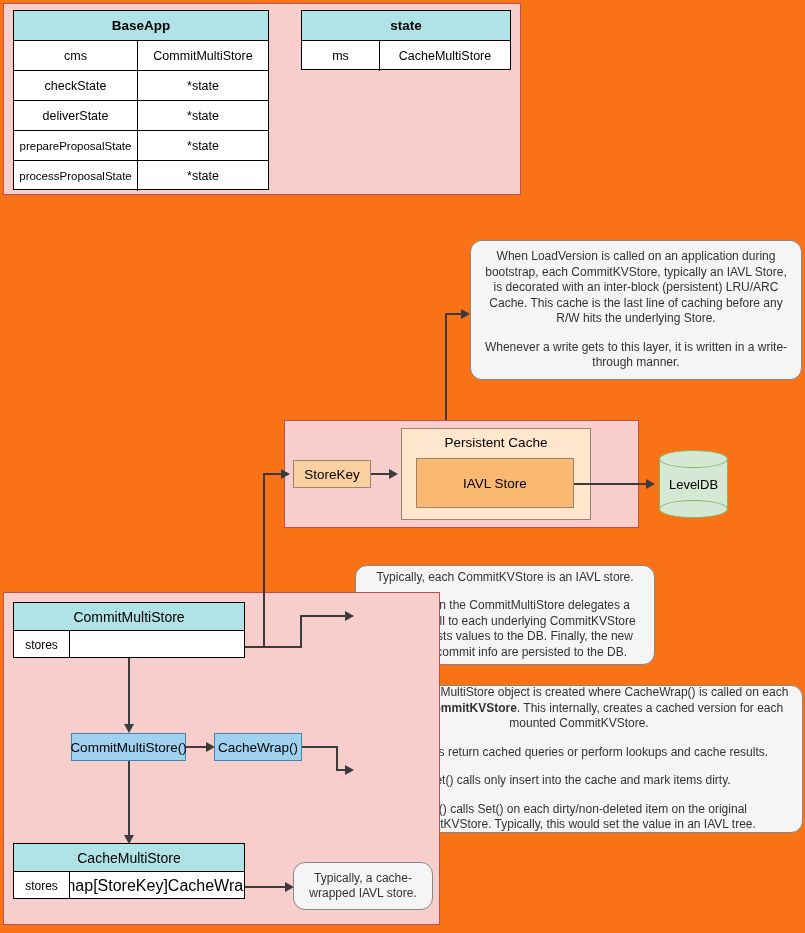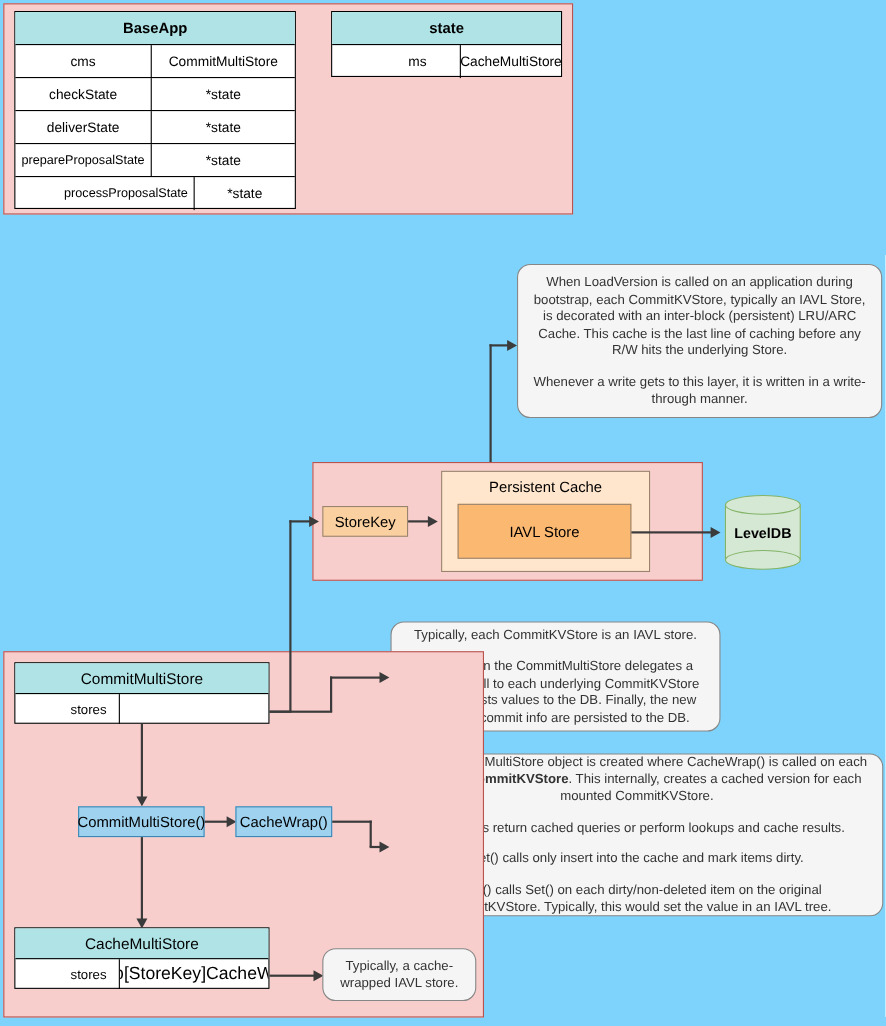--- a/index.html
+++ b/index.html
@@ -8,21 +8,21 @@
     background: #ffffff;
   }
   body {
     font-family: "Liberation Sans", sans-serif;
     -webkit-font-smoothing: antialiased;
   }
   #canvas {
     position: relative;
     width: 805px;
     height: 933px;
-    background: #7dd3fc;
+    background: #f97316;
     overflow: hidden;
   }
   .abs { position: absolute; box-sizing: border-box; }
 
   
   .group-pink {
     background: #f8cecc;
     border: 1px solid #b85450;
   }
 
@@ -43,21 +43,21 @@
     height: 30px;
     box-sizing: border-box;
   }
   .uml-title.plain { font-weight: normal; font-size: 14px; }
   .uml-row {
     display: flex;
     height: 30px;
     border-bottom: 1px solid #000000;
     box-sizing: border-box;
   }
-  .uml-row:last-child { border-bottom: none; margin-left: 39px; }
+  .uml-row:last-child { border-bottom: none; }
   .uml-cell {
     display: flex;
     align-items: center;
     justify-content: center;
     font-size: 12.5px;
     color: #000000;
     box-sizing: border-box;
     overflow: hidden;
     white-space: nowrap;
   }
@@ -124,21 +124,20 @@
     justify-content: center;
     padding: 6px 10px;
   }
   .note p { margin: 0; }
   .note p + p { margin-top: 13px; }
   .note .b { font-weight: bold; }
 
   
   .cylinder {
     position: absolute;
-    font-weight: bold;
   }
   .cyl-body {
     position: absolute;
     left: 0; right: 0;
     top: 9px; bottom: 9px;
     background: #d5e8d4;
     border-left: 1px solid #82b366;
     border-right: 1px solid #82b366;
   }
   .cyl-top, .cyl-bottom {

